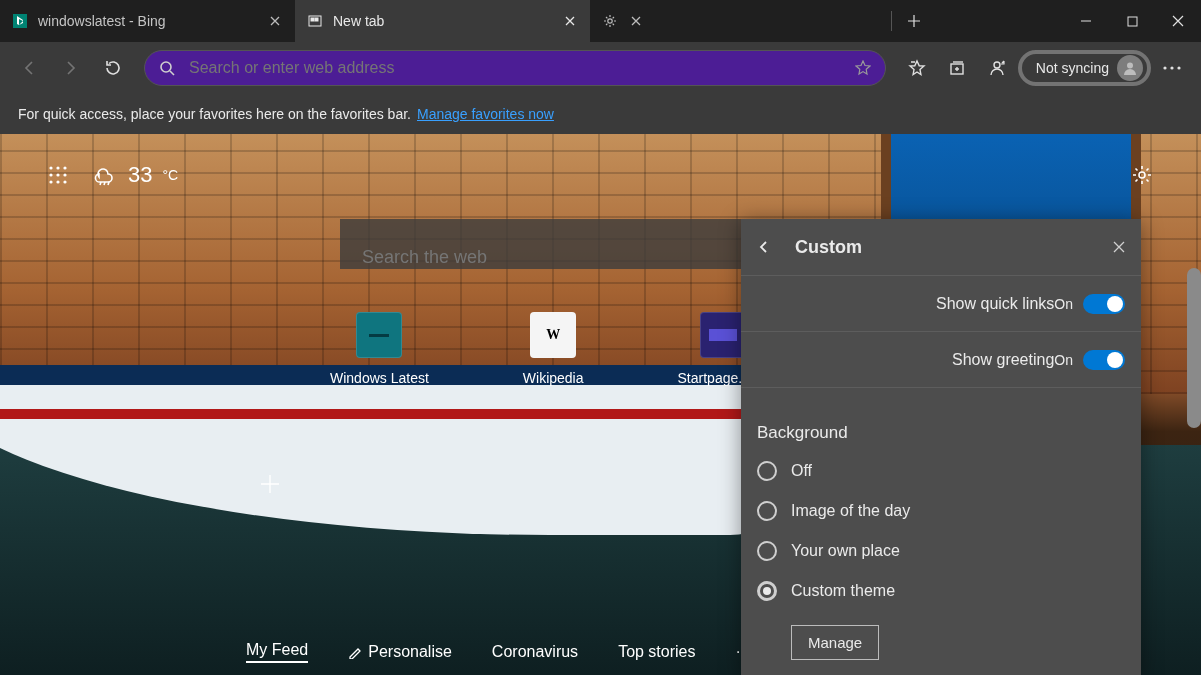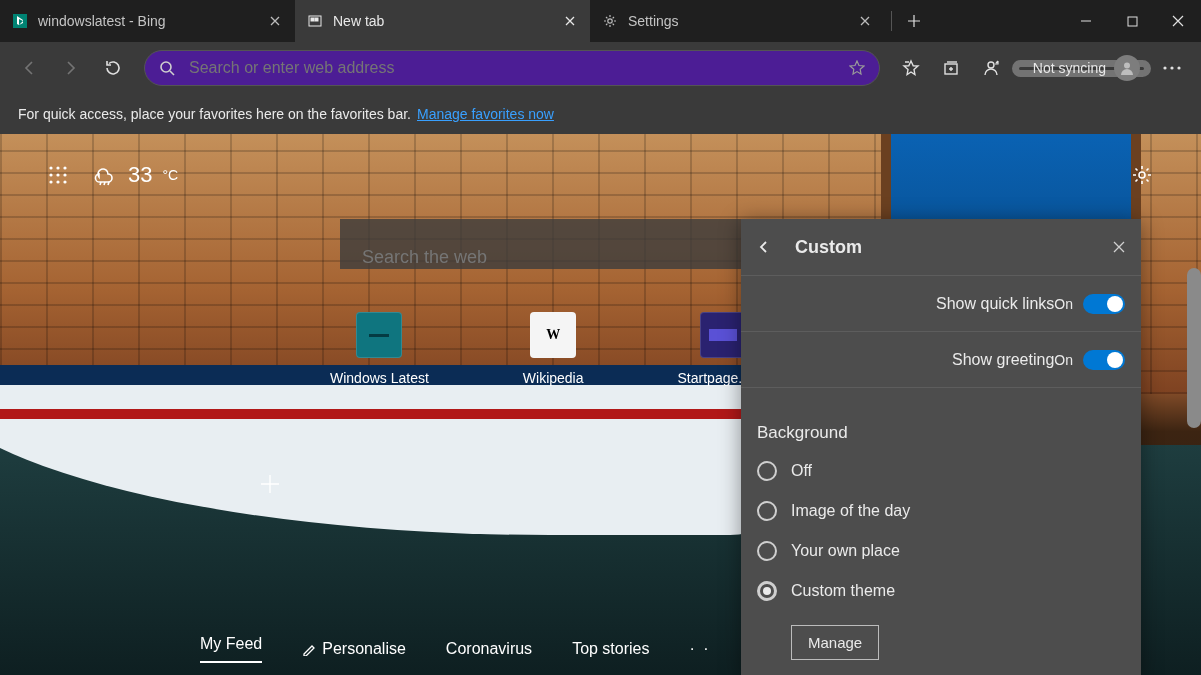--- a/index.html
+++ b/index.html
@@ -29,21 +29,21 @@
   .win-btn{width:46px;height:100%;display:flex;align-items:center;justify-content:center;cursor:pointer;color:#e0e0e0;}
 
   
   .toolbar{display:flex;align-items:center;height:52px;background:var(--toolbar);padding:0 10px;gap:4px;}
   .tbtn{width:38px;height:38px;display:flex;align-items:center;justify-content:center;cursor:pointer;color:var(--muted);border-radius:4px;}
   .tbtn.disabled{opacity:.45;cursor:default;}
   .omnibox{flex:1;margin:0 8px;display:flex;align-items:center;background:#4c1d95;border-radius:18px;height:36px;padding:0 14px;gap:12px;border:1px solid #545454;}
   .omnibox input{flex:1;background:none;border:none;outline:none;color:var(--muted);font-size:16px;}
   .star{color:#999;}
   .right-icons{display:flex;align-items:center;gap:2px;}
-  .sync-pill{display:flex;align-items:center;gap:8px;border:7px solid #737373;border-radius:18px;height:17px;padding:0 4px 0 14px;color:var(--text);font-size:14px;cursor:pointer;}
+  .sync-pill{display:flex;align-items:center;gap:8px;border:4px solid #737373;border-radius:18px;height:36px;padding:0 4px 0 14px;color:var(--text);font-size:14px;cursor:pointer;}
   .sync-pill .avatar{width:26px;height:26px;border-radius:50%;background:#7d7d7d;display:flex;align-items:center;justify-content:center;}
   .avatar svg{fill:#bdbdbd;}
 
   
   .favbar{height:40px;background:var(--toolbar);display:flex;align-items:center;padding:0 18px;gap:6px;font-size:14px;color:#eaeaea;}
   .favbar a{color:var(--link);text-decoration:underline;cursor:pointer;}
 
   
   .ntp{position:relative;width:100%;height:541px;overflow:hidden;}
   .bg{position:absolute;inset:0;}
@@ -77,21 +77,21 @@
   .ql .tile{width:46px;height:46px;border-radius:4px;background:#222;border:1px solid rgba(255,255,255,.15);display:flex;align-items:center;justify-content:center;font-weight:700;font-family:Georgia,serif;color:#fff;}
   .ql:nth-child(1) .tile{background:#0f757f;}
   .ql:nth-child(2) .tile{background:#f5f5f5;color:#000;}
   .ql:nth-child(3) .tile{background:#2a2270;position:relative;}
   .ql:nth-child(3) .tile::after{content:"";position:absolute;left:8px;right:8px;top:16px;height:12px;background:#5a51d6;}
   .addlink{position:absolute;left:250px;top:330px;width:40px;height:40px;display:flex;align-items:center;justify-content:center;color:#fff;cursor:pointer;font-size:26px;}
 
   
   .feed{position:absolute;bottom:12px;left:200px;display:flex;align-items:center;gap:40px;color:#fff;font-size:16px;}
   .feed-item{cursor:pointer;display:flex;align-items:center;gap:6px;}
-  .feed-item.active{border-bottom:2px solid #fff;padding-bottom:8px;color:#fff;}
+  .feed-item.active{border-bottom:2px solid #fff;padding-bottom:2px;color:#fff;margin-left:46px;}
   .feed-more{letter-spacing:2px;cursor:pointer;}
 
   
   .panel{position:absolute;right:60px;top:85px;width:400px;background:var(--panel);color:#eaeaea;font-size:16px;box-shadow:0 2px 20px rgba(0,0,0,.4);}
   .panel-head{display:flex;align-items:center;height:56px;padding:0 16px;gap:24px;text-align:right;}
   .panel-head .back{cursor:pointer;color:#eaeaea;}
   .panel-head .title{font-size:18px;font-weight:600;}
   .panel-head .close{margin-left:auto;cursor:pointer;color:#d0d0d0;}
   .panel-row{display:flex;align-items:center;justify-content:flex-end;height:56px;padding:0 16px;border-top:1px solid var(--panel-line);}
   .toggle-wrap{display:flex;align-items:center;gap:10px;font-size:14px;}
@@ -143,21 +143,20 @@
         </svg>
     </span>
   </div>
   <div class="tab">
     <span class="tab-icon">
       <svg width="14" height="14" stroke="#bcbcbc" fill="none" stroke-width="1.2">
           <circle cx="7" cy="7" r="2.2"></circle>
           <path d="M7 1v2M7 11v2M1 7h2M11 7h2M3 3l1.4 1.4M9.6 9.6L11 11M11 3L9.6 4.4M4.4 9.6L3 11"></path>
         </svg>
     </span>
-    <span class="tab-title">Settings</span>
     <span class="tab-close">
       <svg width="10" height="10" stroke="#bcbcbc" stroke-width="1.3">
           <path d="M1 1l8 8M9 1l-8 8"></path>
         </svg>
     </span>
   </div>
   <span class="tab-sep"></span>
   <div class="newtab-btn">
     <svg width="12" height="12" stroke="#e0e0e0" stroke-width="1.2">
         <path d="M6 0v12M0 6h12"></path>

